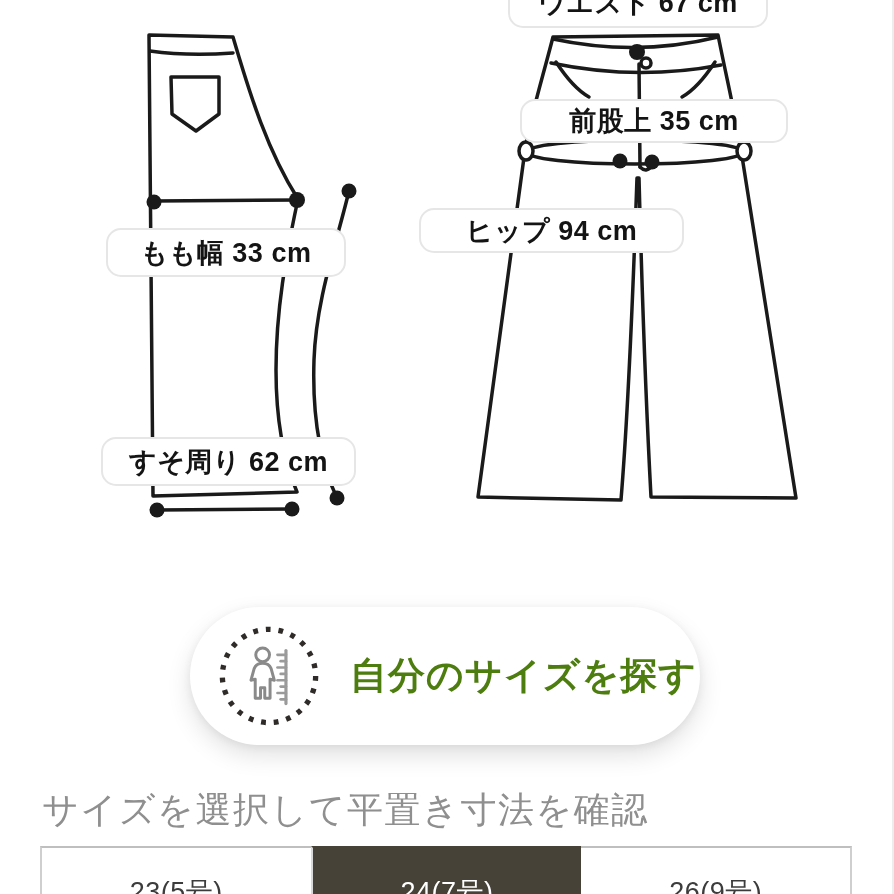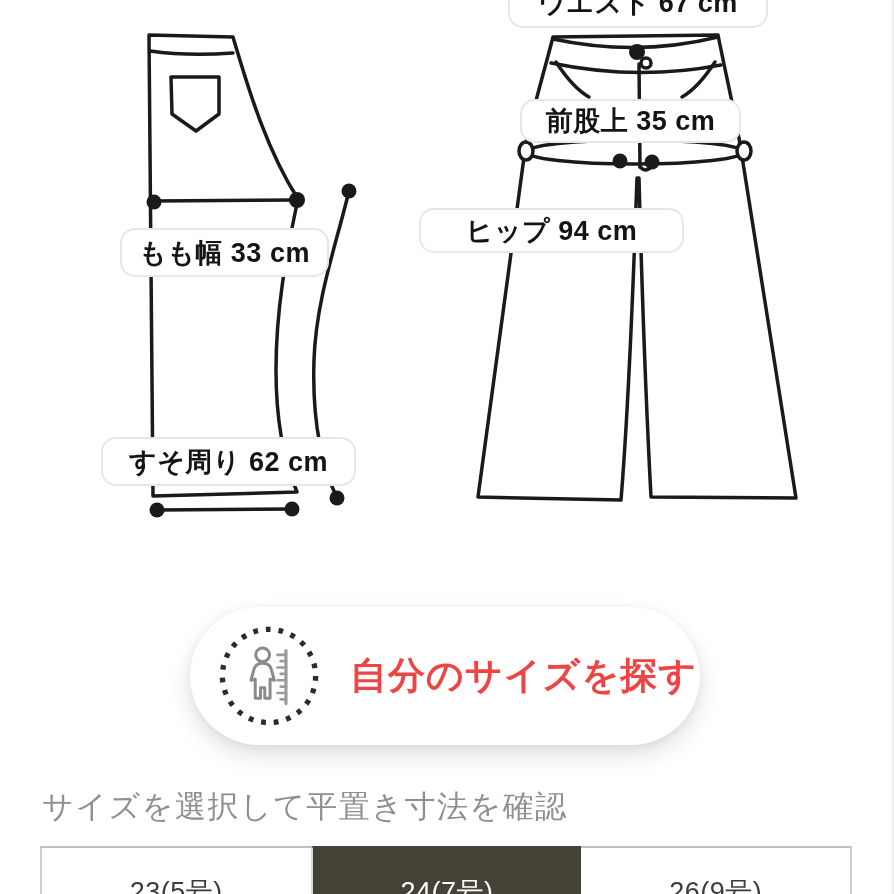--- a/index.html
+++ b/index.html
@@ -8,38 +8,38 @@
     font-family:"Liberation Sans","DejaVu Sans",sans-serif;
   }
   .diagram-svg{position:absolute;left:0;top:0;}
   .pill{
     position:absolute;display:flex;align-items:center;justify-content:center;
     background:#ffffff;border:2px solid #e6e6e6;border-radius:15px;
     font-weight:bold;font-size:27px;color:#141414;white-space:nowrap;
     box-sizing:border-box;letter-spacing:.5px;
   }
   #pill-waist{left:508px;top:-22px;width:260px;height:50px;}
-  #pill-front-rise{left:520px;top:99px;width:221px;height:44px;}
+  #pill-front-rise{left:520px;top:99px;width:268px;height:44px;}
   #pill-hip{left:419px;top:208px;width:265px;height:45px;}
-  #pill-thigh{left:120px;top:228px;width:209px;height:49px;}
+  #pill-thigh{left:106px;top:228px;width:240px;height:49px;}
   #pill-inseam{left:233px;top:355px;width:196px;height:49px;}
   #pill-hem{left:101px;top:437px;width:255px;height:49px;}
 
   .find-size-btn{
     position:absolute;left:190px;top:607px;width:510px;height:138px;
     background:#ffffff;border:none;border-radius:70px;cursor:pointer;
     display:flex;align-items:center;padding:0 0 0 26px;gap:28px;box-sizing:border-box;
     box-shadow:0 10px 24px rgba(0,0,0,.12),0 2px 8px rgba(0,0,0,.06);
   }
   .find-size-btn .btn-label{
-    font-size:37px;font-weight:bold;color:#ef4444;letter-spacing:1px;
+    font-size:37px;font-weight:bold;color:#4d7c0f;letter-spacing:1px;
     font-family:"Liberation Sans","DejaVu Sans",sans-serif;white-space:nowrap;
   }
   .size-heading{
-    position:absolute;left:42px;top:786px;font-size:31px;color:#8f8f8f;
+    position:absolute;left:42px;top:786px;font-size:36px;color:#8f8f8f;
     letter-spacing:1.5px;white-space:nowrap;
   }
   .size-tabs{
     position:absolute;left:40px;top:846px;width:812px;height:120px;
     display:flex;box-sizing:border-box;background:#fff;
   }
   .size-tab{
     flex:1;display:flex;justify-content:center;align-items:flex-start;
     padding-top:26px;font-size:27px;color:#3c3c3c;background:#fff;
     border-top:2px solid #bfbfbf;box-sizing:border-box;cursor:pointer;

